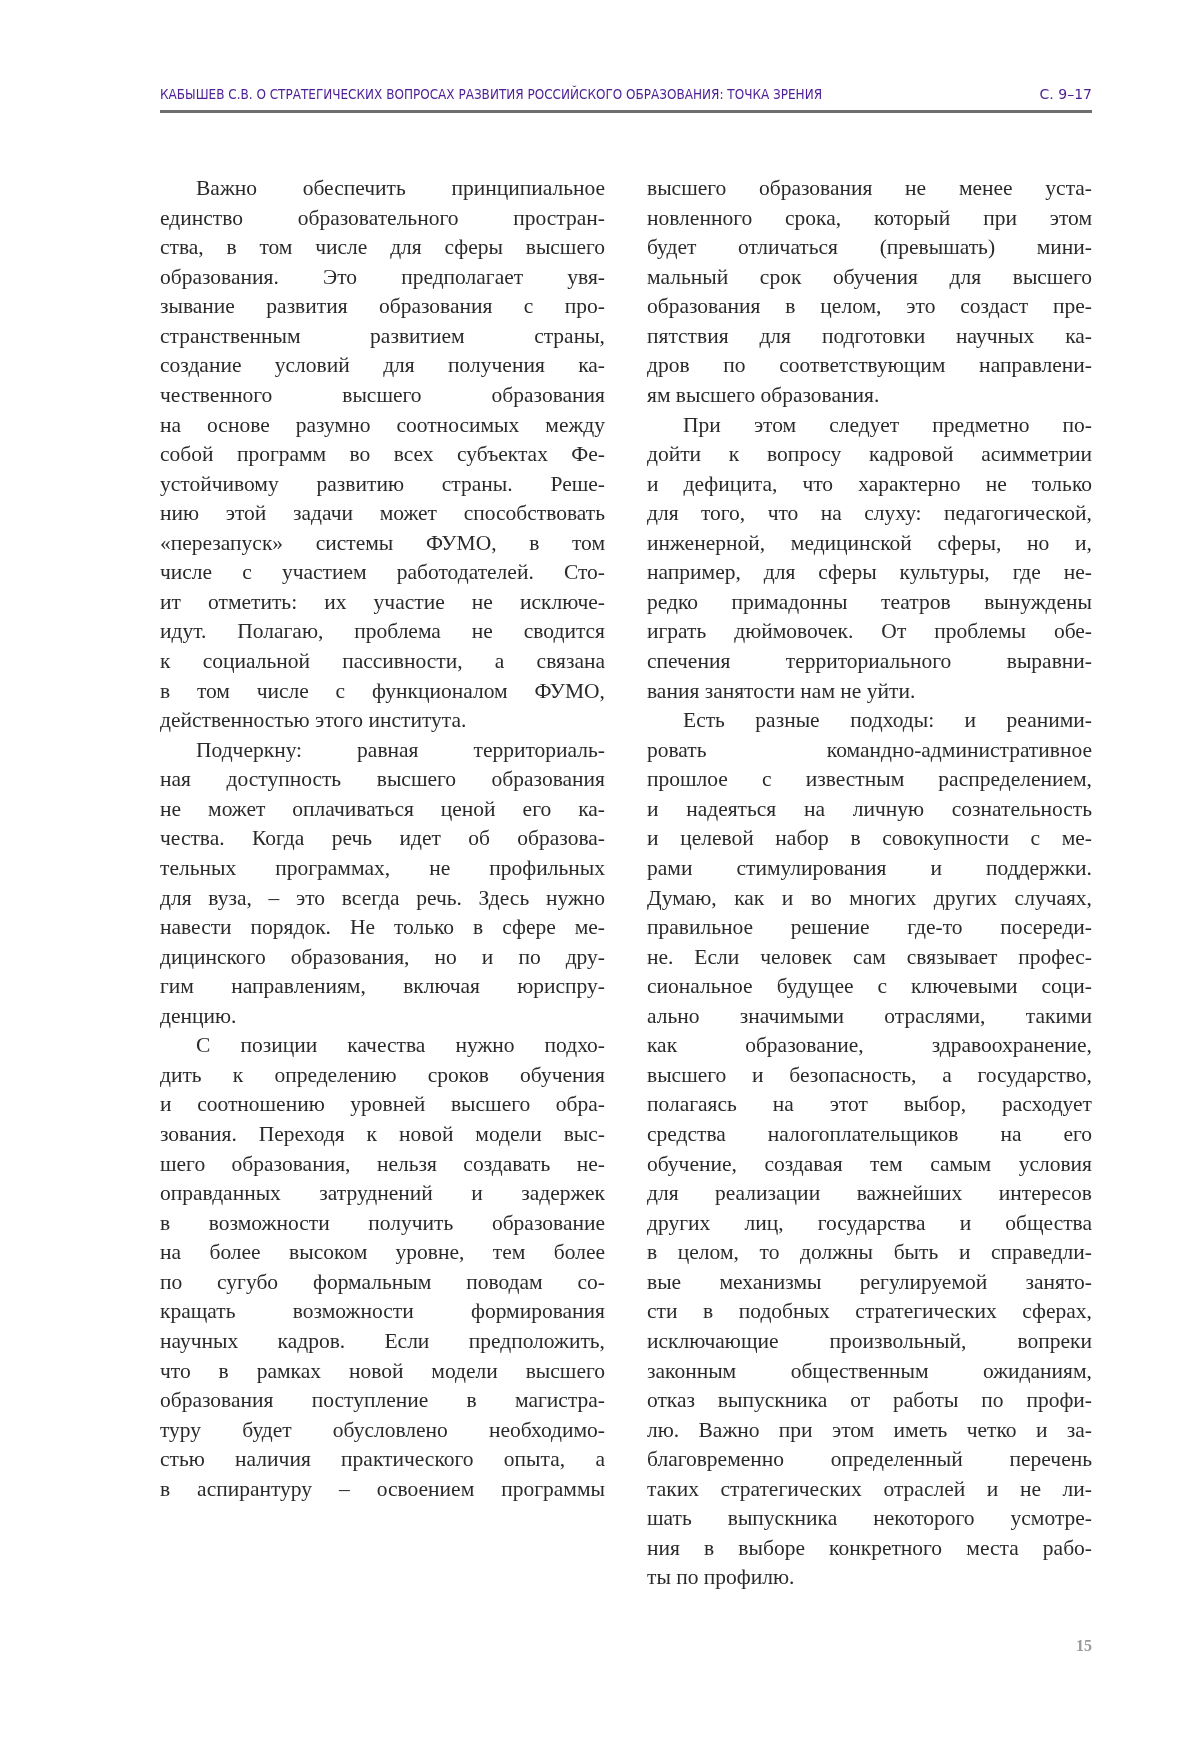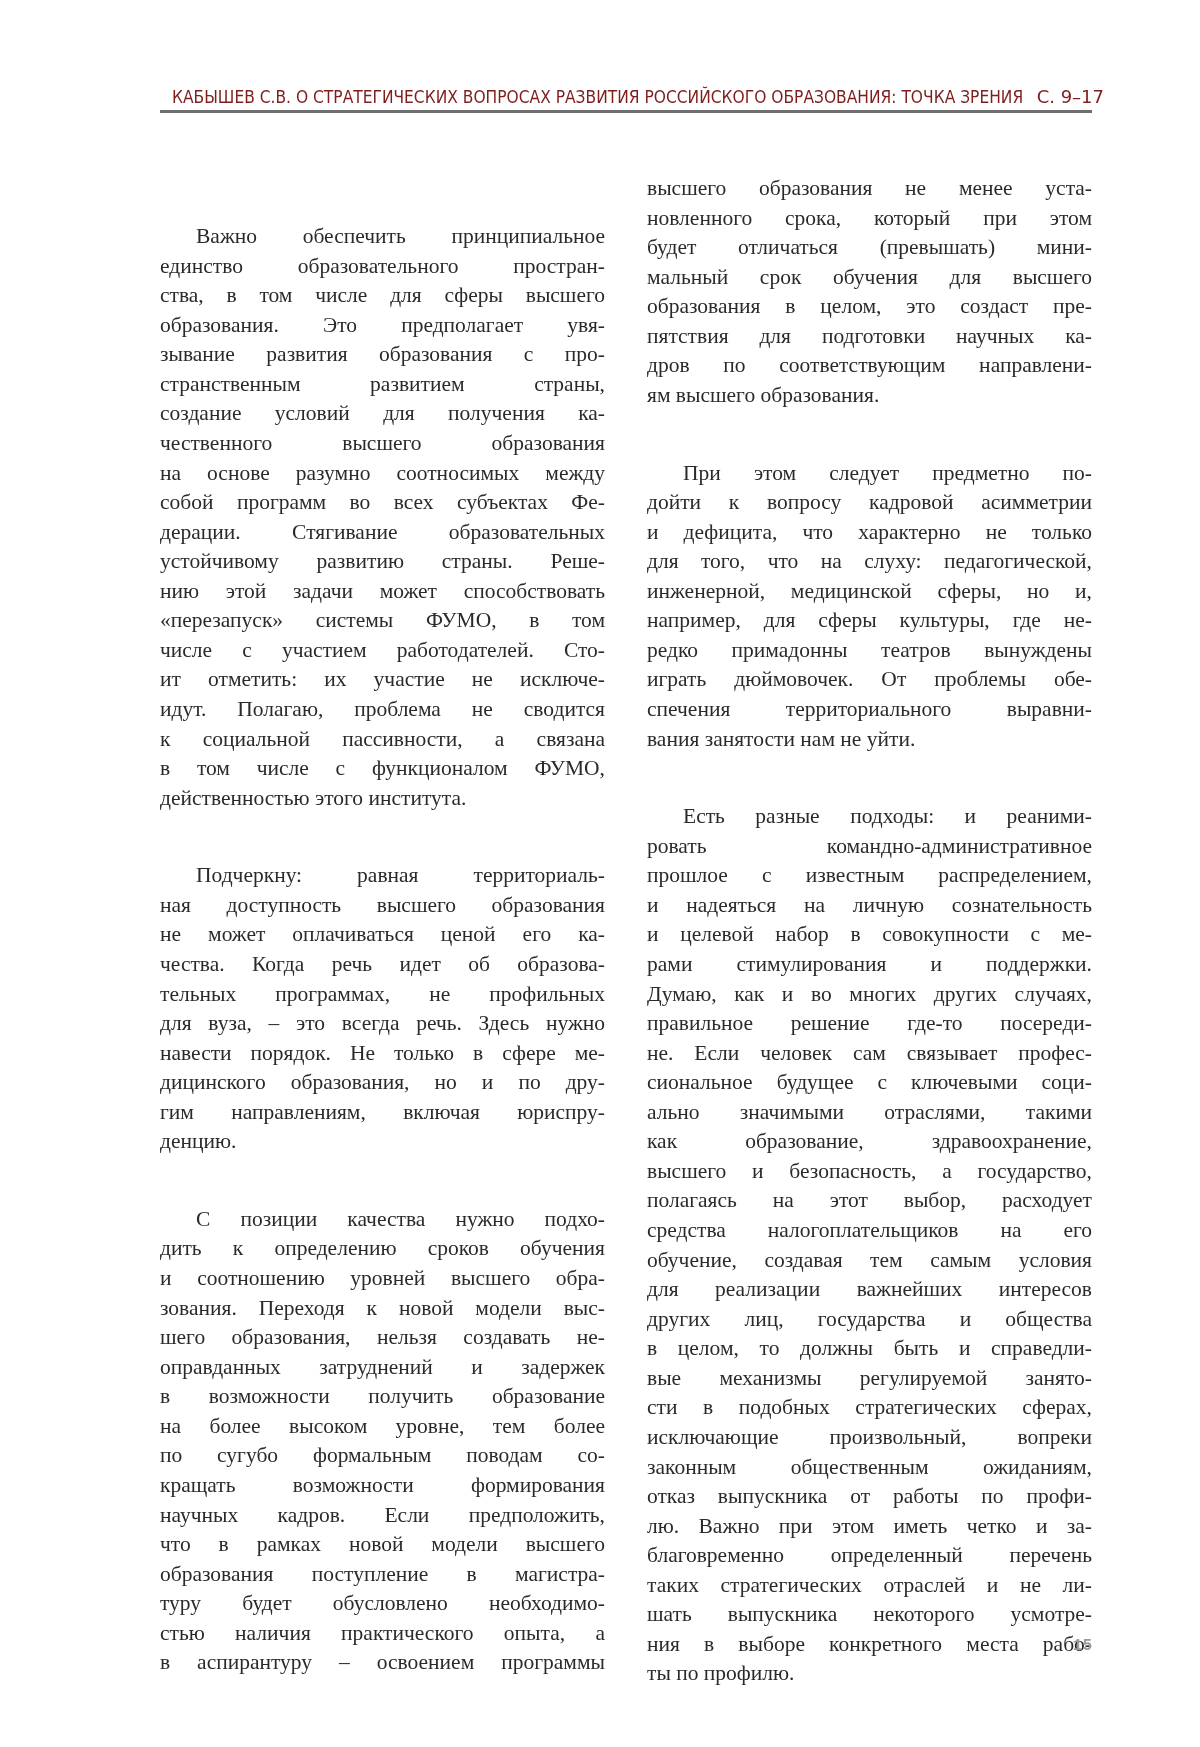--- a/index.html
+++ b/index.html
@@ -1,40 +1,40 @@
 <!DOCTYPE html>
 <html><head>
 <meta charset="utf-8">
 <style>
   html, body { margin: 0; padding: 0; background: #ffffff; }
   body { width: 1200px; height: 1747px; position: relative; overflow: hidden; }
   .page { position: absolute; left: 0; top: 0; width: 1200px; height: 1747px; background: #fff; }
   .running-head {
     position: absolute; left: 160px; top: 86px; width: 932px; height: 22px;
-    font-family: "DejaVu Sans", sans-serif; font-size: 18px; color: #7f1d1d;
-    letter-spacing: 0px; text-transform: uppercase; margin-left: 12px;
+    font-family: "DejaVu Sans", sans-serif; font-size: 14px; color: #4c1d95;
+    letter-spacing: 0px; text-transform: uppercase;
   }
   .running-head .title { position: absolute; left: 0; top: 0; white-space: nowrap; transform-origin: left center; transform: scaleX(0.86); }
   .running-head .pages { position: absolute; right: 0; top: 0; white-space: nowrap; }
   .rule { position: absolute; left: 160px; top: 110px; width: 932px; height: 3px; background: #6e6e6e; }
   .col {
     position: absolute; top: 174px; width: 445px;
     font-family: "Liberation Serif", "DejaVu Serif", serif; font-size: 21.5px; color: #2a2a2a;
   }
   .col.left { left: 160px; }
   .col.right { left: 647px; }
   .line {
     display: block; height: 29.57px; line-height: 29.57px; white-space: nowrap;
     text-align: justify; text-align-last: justify; overflow: hidden;
   }
   .line.last { text-align: right; text-align-last: left; }
-  .line.indent { padding-left: 36px; margin-top: 48px; }
+  .line.indent { padding-left: 36px; }
   .folio {
     position: absolute; right: 108px; top: 1637px;
-    font-family: Liberation Mono, monospace; font-weight: bold; font-size: 16px; color: #9a9a9a;
+    font-family: Liberation Serif, serif; font-weight: bold; font-size: 16px; color: #9a9a9a;
   }
 </style>
 </head>
 <body>
 
 <div class="page">
   <div class="running-head">
     <span class="title">Кабышев С.В. О стратегических вопросах развития российского образования: точка зрения</span>
     <span class="pages">С. 9–17</span>
   </div>
@@ -44,21 +44,20 @@
       <span class="line indent">Важно обеспечить принципиальное</span>
       <span class="line">единство образовательного простран-</span>
       <span class="line">ства, в том числе для сферы высшего</span>
       <span class="line">образования. Это предполагает увя-</span>
       <span class="line">зывание развития образования с про-</span>
       <span class="line">странственным развитием страны,</span>
       <span class="line">создание условий для получения ка-</span>
       <span class="line">чественного высшего образования</span>
       <span class="line">на основе разумно соотносимых между</span>
       <span class="line">собой программ во всех субъектах Фе-</span>
-      <span class="line">дерации. Стягивание образовательных</span>
       <span class="line">устойчивому развитию страны. Реше-</span>
       <span class="line">нию этой задачи может способствовать</span>
       <span class="line">«перезапуск» системы ФУМО, в том</span>
       <span class="line">числе с участием работодателей. Сто-</span>
       <span class="line">ит отметить: их участие не исключе-</span>
       <span class="line">идут. Полагаю, проблема не сводится</span>
       <span class="line">к социальной пассивности, а связана</span>
       <span class="line">в том числе с функционалом ФУМО,</span>
       <span class="line last">действенностью этого института.</span>
       <span class="line indent">Подчеркну: равная территориаль-</span>

